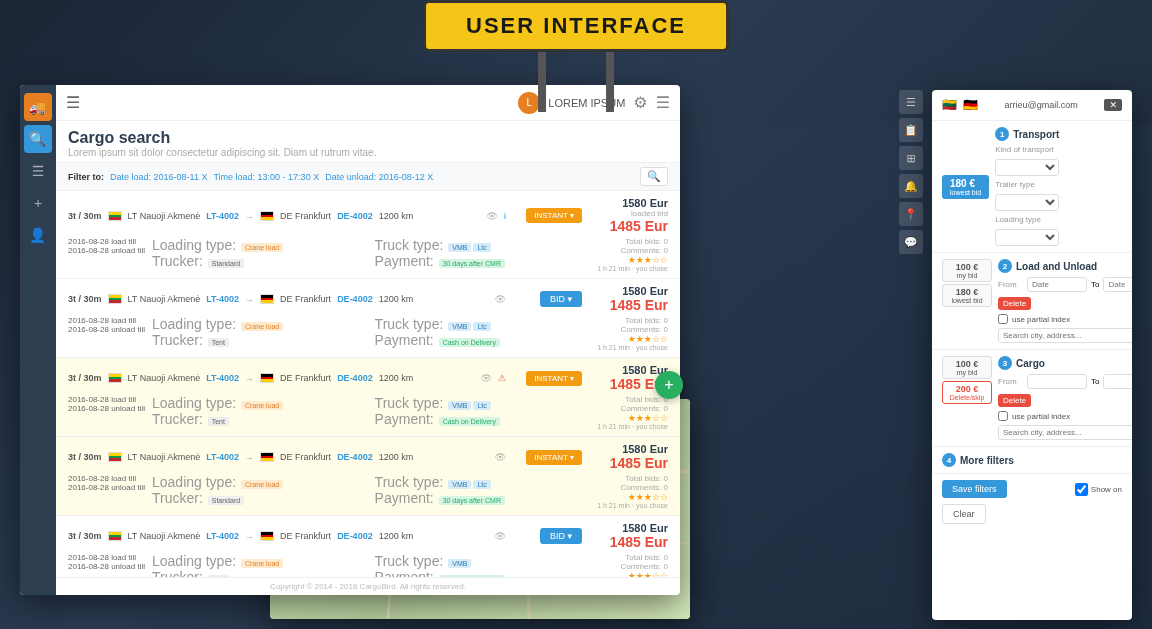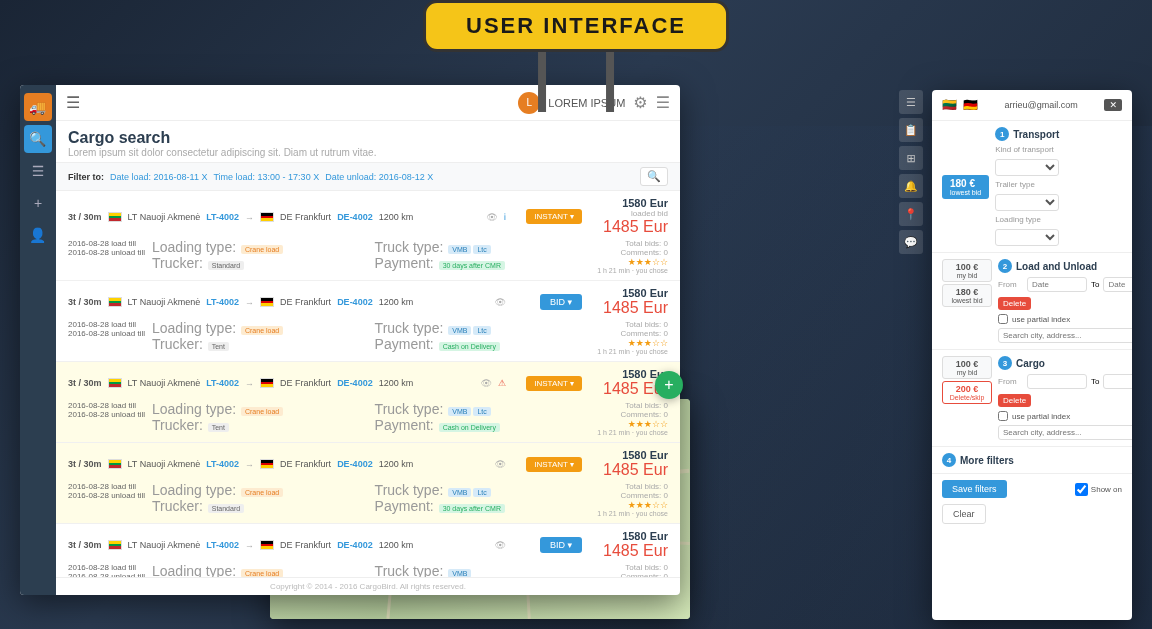--- a/index.html
+++ b/index.html
@@ -38,21 +38,21 @@
       left: 50%;
       transform: translateX(-50%);
       display: flex;
       flex-direction: column;
       align-items: center;
       z-index: 10;
     }
     .sign-board {
       background: #f5c518;
       border: 3px solid #333;
-      border-radius: 14px;
+      border-radius: 6px;
       padding: 10px 40px;
       margin-top: 0;
     }
     .sign-board span {
       font-size: 22px;
       font-weight: 900;
       color: #1a1a1a;
       letter-spacing: 2px;
       text-transform: uppercase;
     }
@@ -238,21 +238,21 @@
     .tag-orange { background: #fdebd0; color: #e67e22; }
     .tag-green { background: #d5f5e3; color: #27ae60; }
     .tag-gray { background: #eee; color: #666; }
 
     .price-col {
       text-align: right;
       min-width: 80px;
     }
     .price-main { font-size: 11px; font-weight: bold; color: #2c3e50; }
     .price-sub { font-size: 8px; color: #aaa; }
-    .price-alt { font-size: 16px; color: #e74c3c; font-weight: normal; }
+    .price-alt { font-size: 14px; color: #e74c3c; font-weight: bold; }
 
     .action-col {
       display: flex;
       flex-direction: column;
       align-items: flex-end;
       gap: 3px;
       min-width: 70px;
     }
     .btn-bid {
       background: #3498db;

